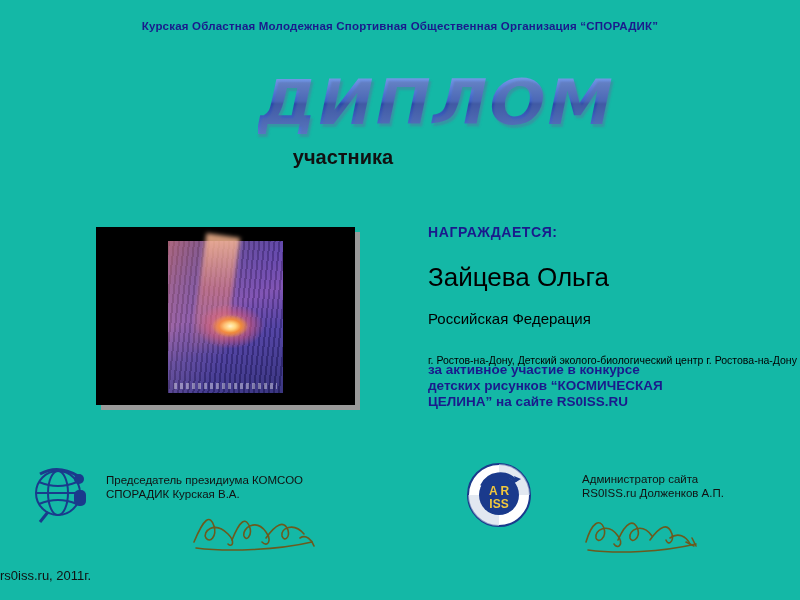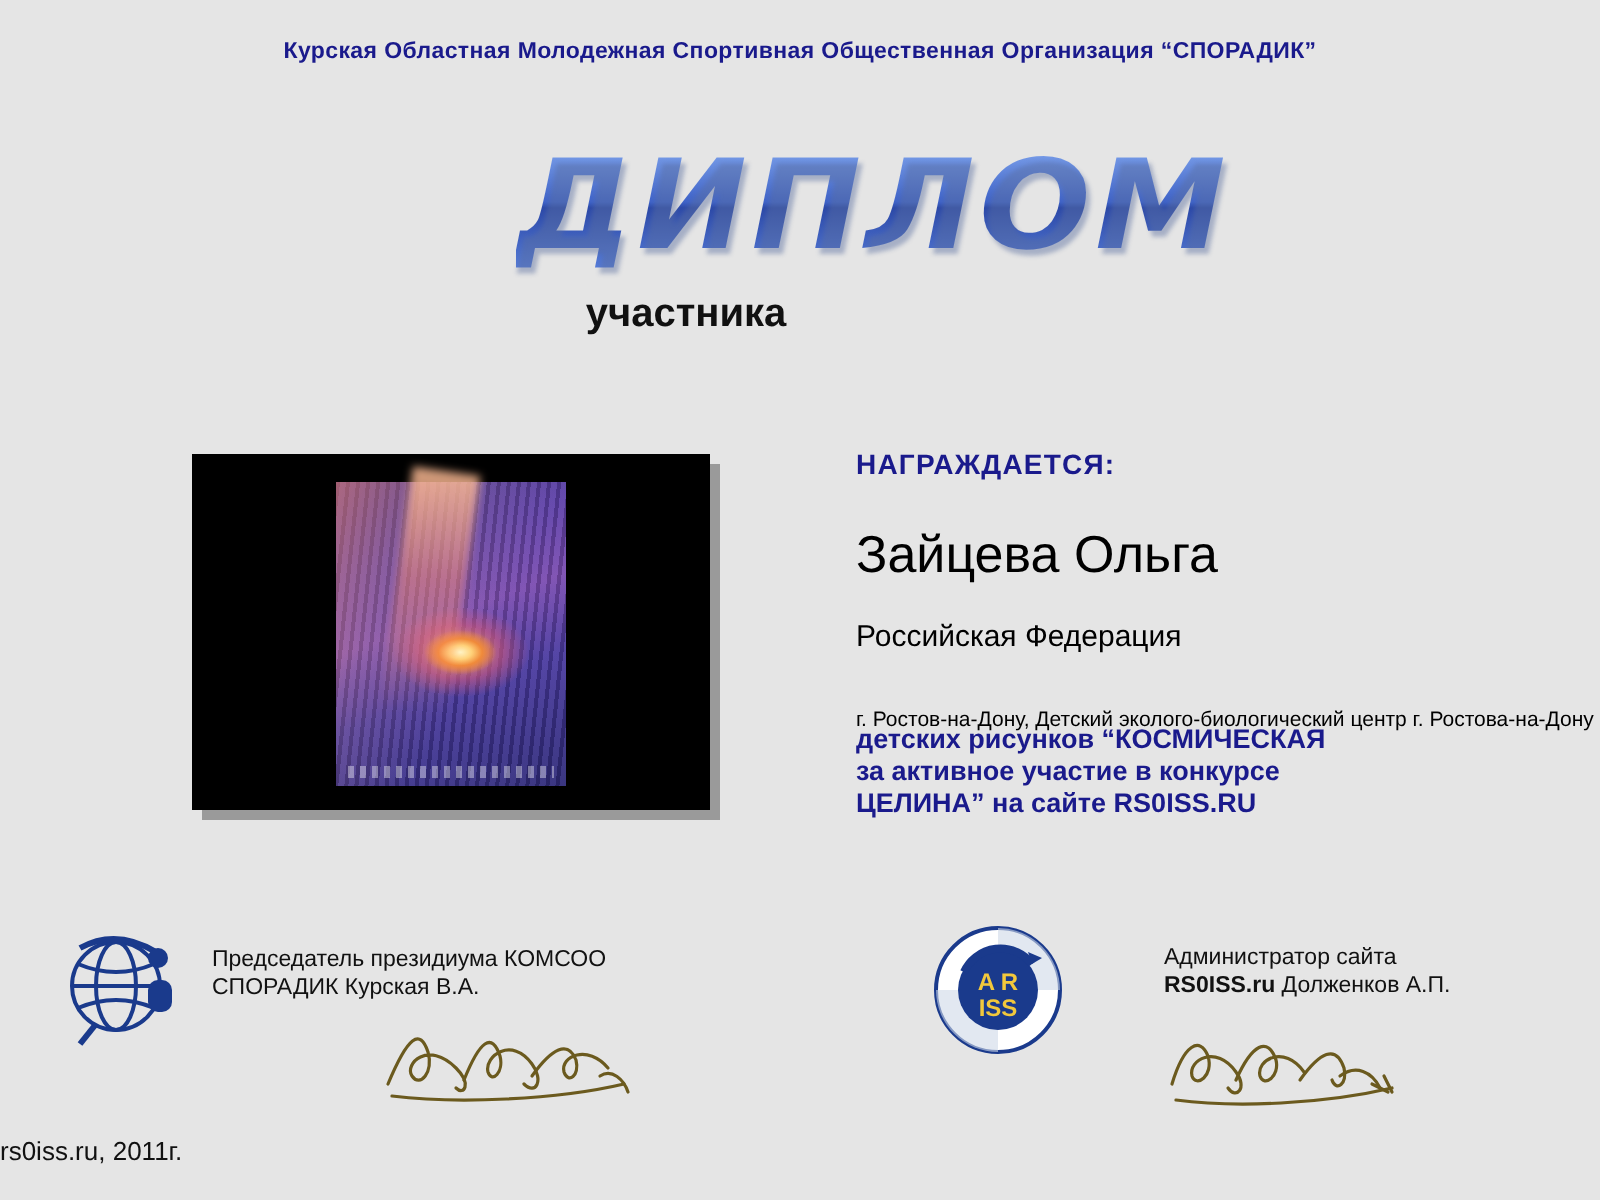--- a/index.html
+++ b/index.html
@@ -12,21 +12,21 @@
     height: 600px;
     position: relative;
     font-family: "Liberation Sans", sans-serif;
     overflow: hidden;
   }
   .page {
     position: absolute;
     left: 0; top: 0;
     width: 800px;
     height: 600px;
-    background: #e5e5e5;
+    background: #14b8a6;
   }
 
   
   .header {
     position: absolute;
     top: 18px;
     left: 0;
     width: 800px;
     text-align: center;
     color: #1a1a8c;
@@ -201,21 +201,21 @@
   }
   .sig-right-text {
     position: absolute;
     left: 554px;
     top: 472px;
     font-size: 11.5px;
     color: #111111;
     line-height: 14px;
     margin-left: 28px;
   }
-  .sig-right-text b { font-weight: bold; }
+  .sig-right-text b { font-weight: normal; }
   .sig-right-mark {
     position: absolute;
     left: 582px;
     top: 512px;
     width: 120px;
     height: 46px;
   }
 
   .footer {
     position: absolute;
@@ -246,22 +246,22 @@
       <div class="art-streak"></div>
       <div class="art-caption"></div>
     </div>
   </div>
 
   <div class="awarded-label">НАГРАЖДАЕТСЯ:</div>
   <div class="recipient">Зайцева Ольга</div>
   <div class="country">Российская Федерация</div>
   <div class="org">г. Ростов-на-Дону, Детский эколого-биологический центр г. Ростова-на-Дону</div>
   <div class="reason">
+    <div>за активное участие в конкурсе</div>
     <div>детских рисунков “КОСМИЧЕСКАЯ</div>
-    <div>за активное участие в конкурсе</div>
     <div>ЦЕЛИНА” на сайте RS0ISS.RU</div>
   </div>
 
   <div class="sig-left-logo">
     <svg viewBox="0 0 66 66" width="66" height="66" aria-hidden="true">
       <g fill="none" stroke="#1a3a8c" stroke-width="2">
         <circle cx="30" cy="33" r="22"></circle>
         <ellipse cx="30" cy="33" rx="10" ry="22"></ellipse>
         <path d="M8 33 H52"></path>
         <path d="M11 22 Q30 30 49 22"></path>

